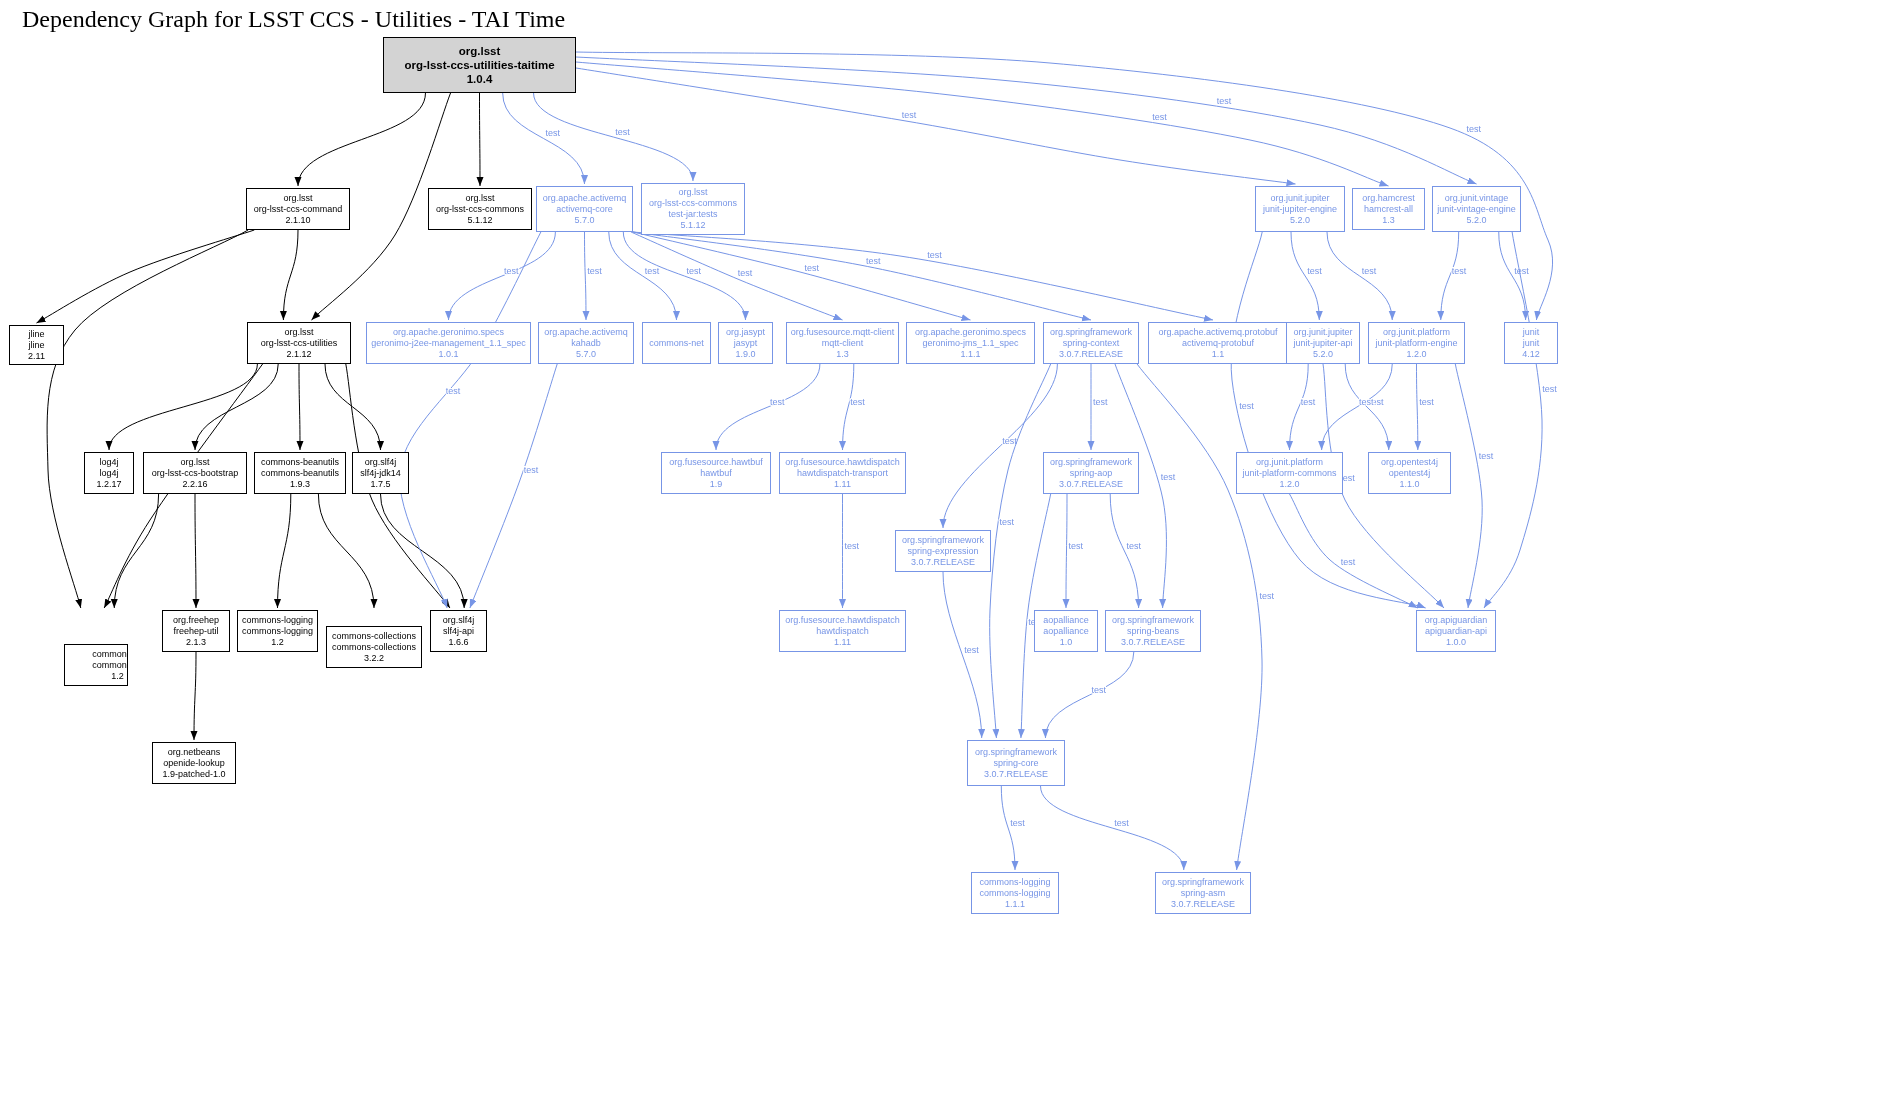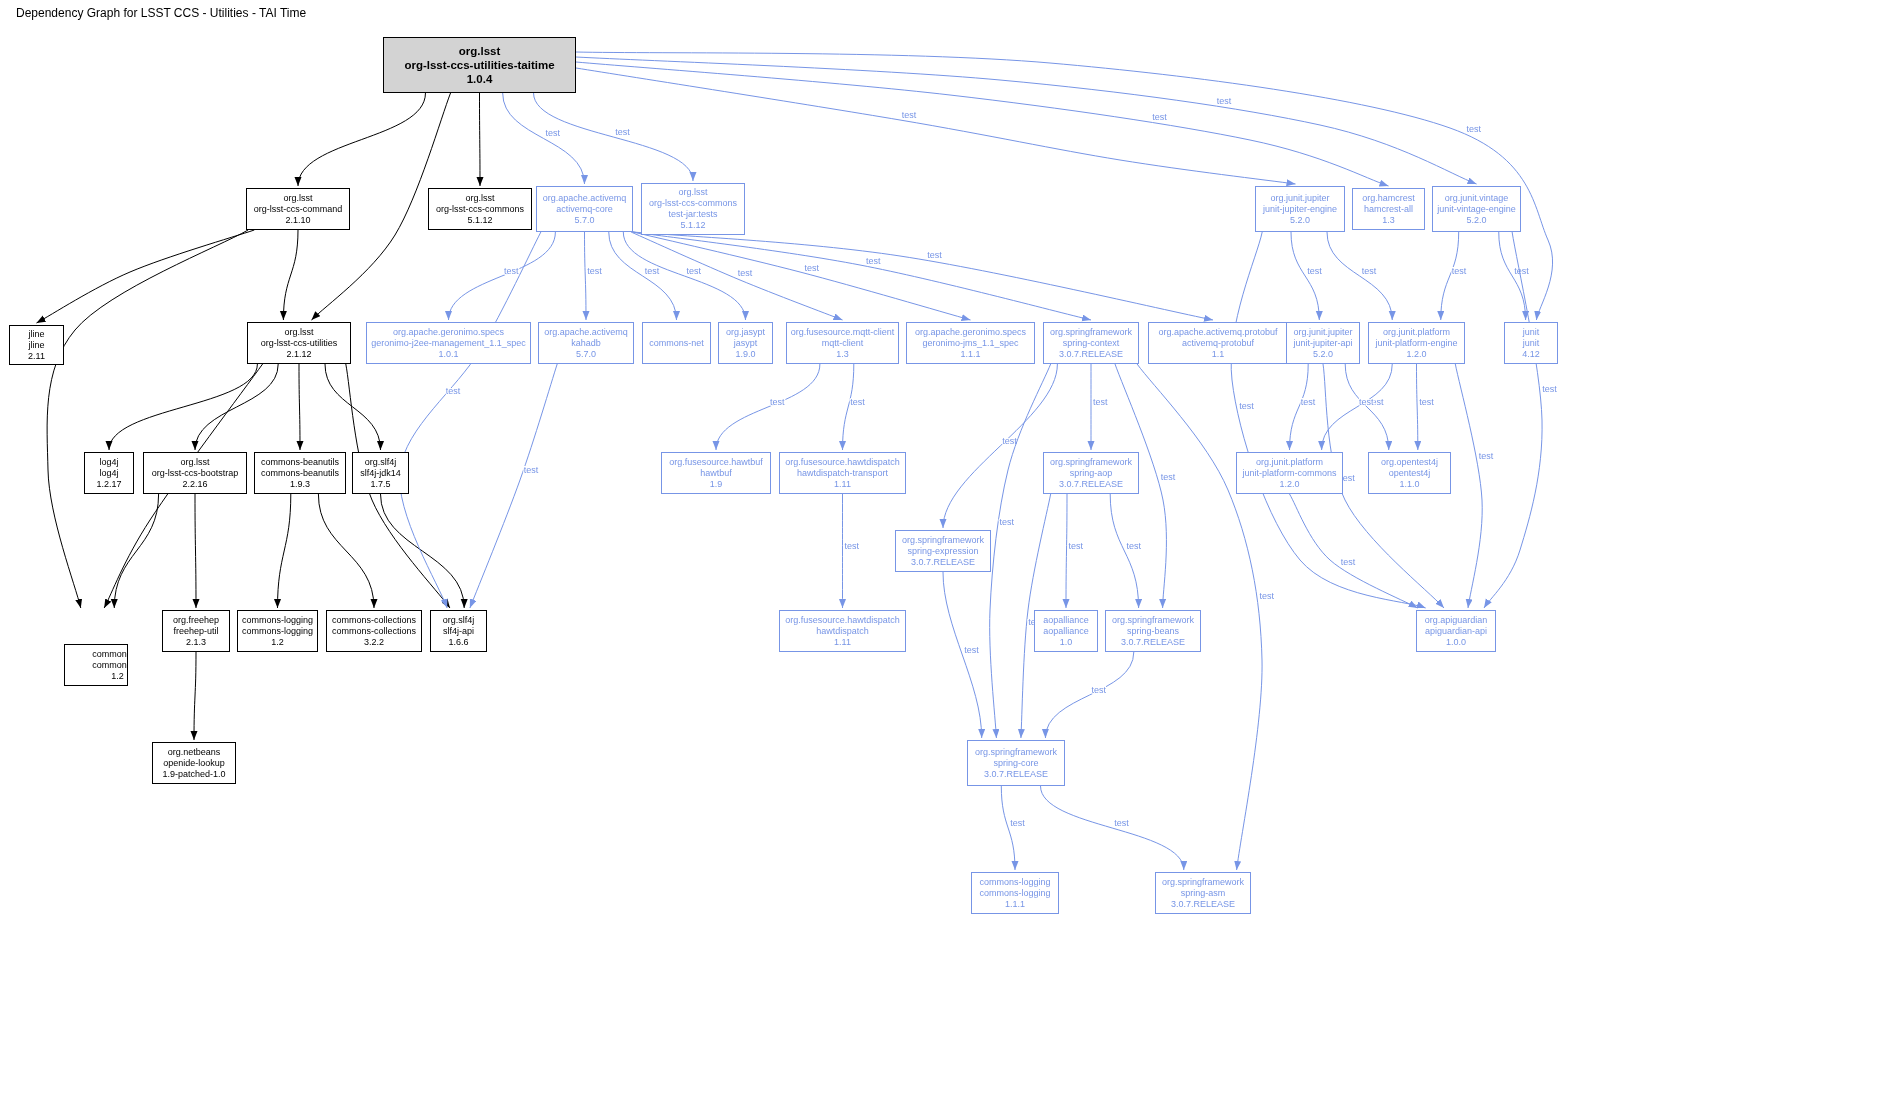--- a/index.html
+++ b/index.html
@@ -1,20 +1,20 @@
 <!DOCTYPE html>
 <html style="--test: #7795e6; --root-fill: #d3d3d3;"><head>
 <meta charset="utf-8">
 <style>
   html,body{margin:0;padding:0;background:#ffffff;}
   #canvas{position:relative;width:1897px;height:1109px;background:#ffffff;
           font-family:"Liberation Sans",sans-serif;overflow:hidden;}
   #edges{position:absolute;left:0;top:0;}
-  .graph-title{position:absolute;left:16px;top:6px;font-family:Liberation Sans, sans-serif;
-               font-size:12px;color:#000;}
+  .graph-title{position:absolute;left:22px;top:6px;font-family:Liberation Serif, serif;
+               font-size:24px;color:#000;}
   .node{position:absolute;box-sizing:border-box;background:#ffffff;border:1px solid #000;
         display:flex;flex-direction:column;align-items:center;justify-content:center;
         text-align:center;font-size:9px;line-height:11px;color:#000;white-space:nowrap;
         overflow:hidden;}
   .node.test{border-color:var(--test,#7795e6);color:var(--test,#7795e6);}
   .node.root{background:var(--root-fill,#d3d3d3);font-size:11.5px;line-height:14px;font-weight:bold;}
   path.edge{fill:none;stroke:#000;stroke-width:1;}
   path.edge.test{stroke:var(--test,#7795e6);}
   text.edge-label{font-size:9px;fill:var(--test,#7795e6);paint-order:stroke;stroke:#ffffff;stroke-width:2px;}
 </style>
@@ -303,21 +303,21 @@
     <div class="node compile" style="left: 162px; top: 610px; width: 68px; height: 42px;">
       <div>org.freehep</div>
       <div>freehep-util</div>
       <div>2.1.3</div>
     </div>
     <div class="node compile" style="left: 237px; top: 610px; width: 81px; height: 42px;">
       <div>commons-logging</div>
       <div>commons-logging</div>
       <div>1.2</div>
     </div>
-    <div class="node compile" style="left: 326px; top: 610px; width: 96px; height: 42px;">
+    <div class="node compile" style="left: 326px; top: 626px; width: 96px; height: 42px;">
       <div>commons-collections</div>
       <div>commons-collections</div>
       <div>3.2.2</div>
     </div>
     <div class="node compile" style="left: 430px; top: 610px; width: 57px; height: 42px;">
       <div>org.slf4j</div>
       <div>slf4j-api</div>
       <div>1.6.6</div>
     </div>
     <div class="node test" style="left: 779px; top: 610px; width: 127px; height: 42px;">

